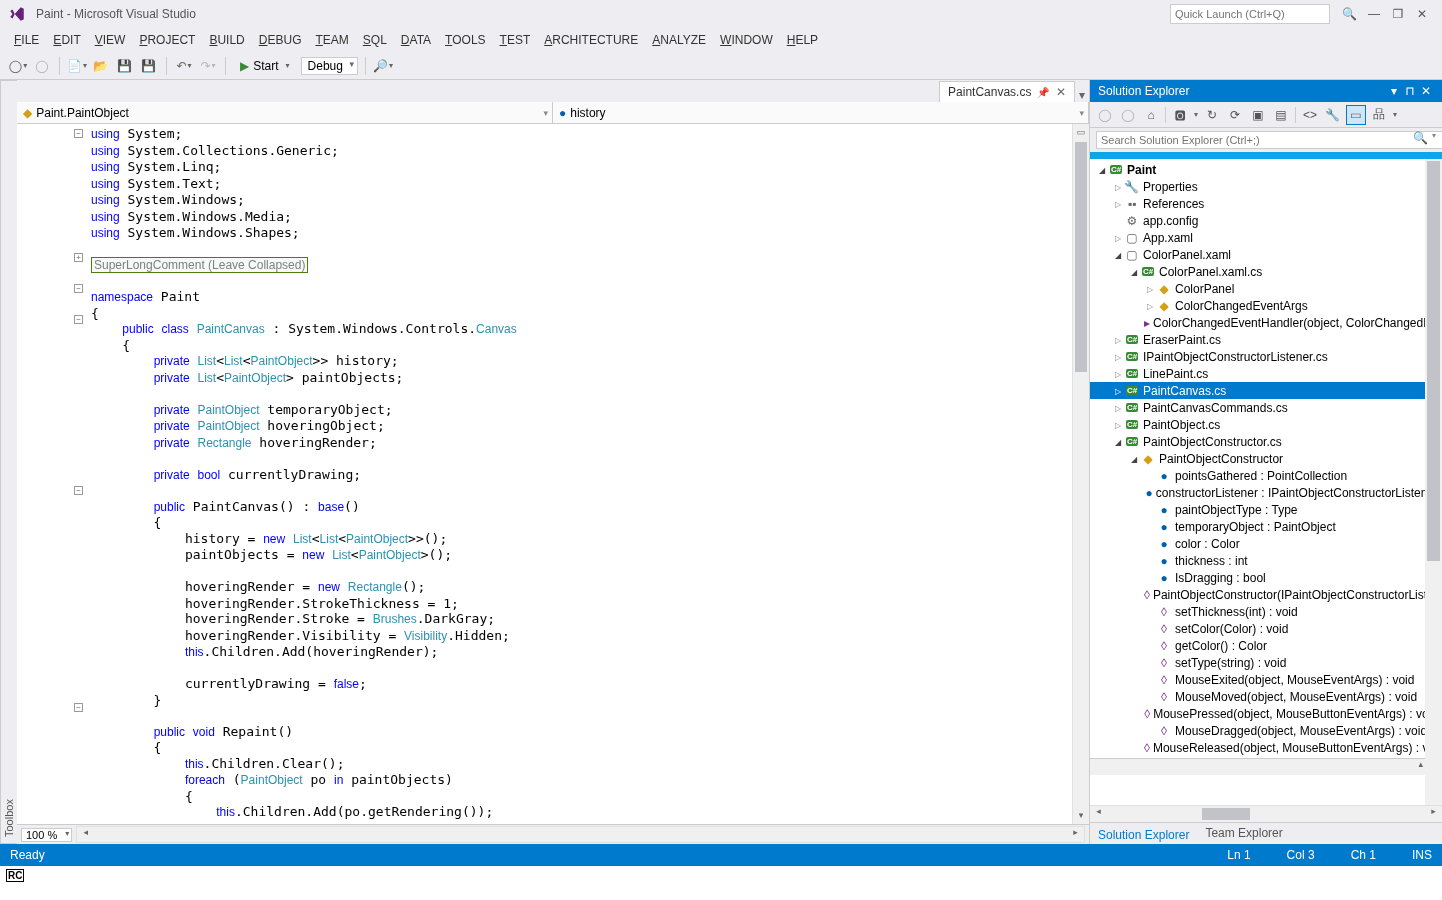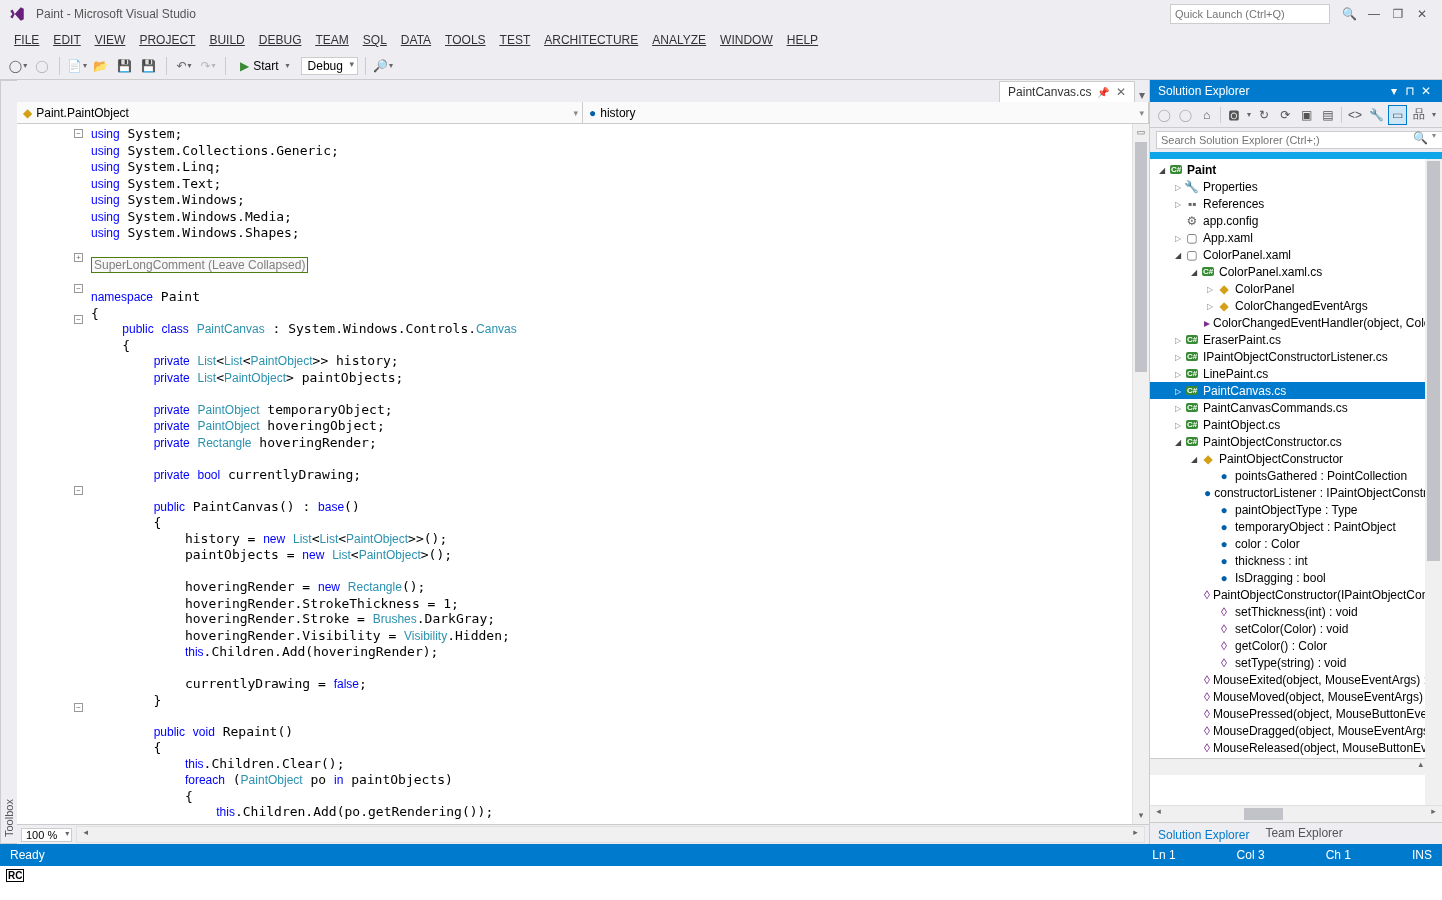--- a/index.html
+++ b/index.html
@@ -8,21 +8,21 @@
 
 
 .titlebar { height: 28px; background: #eeeef2; display: flex; align-items: center; padding: 0 8px; }
 .titlebar .logo { width: 18px; height: 18px; margin-right: 10px; }
 .titlebar .title { flex: 1; color: #555; font-size: 12px; }
 .titlebar .quick { width: 160px; height: 20px; border: 1px solid #ccc; background: #fff; padding: 0 4px; color: #999; margin-right: 8px; font-size: 11px; }
 .titlebar .win-btn { width: 24px; height: 20px; display: flex; align-items: center; justify-content: center; color: #555; cursor: pointer; }
 
 
 .menubar { height: 24px; display: flex; align-items: center; padding: 0 8px; background: #eeeef2; gap: 2px; }
-.menubar span { padding: 2px 6px; color: #333; cursor: pointer; text-decoration: underline; }
+.menubar span { padding: 2px 6px; color: #333; cursor: pointer; }
 .menubar span u { text-decoration: underline; }
 
 
 .toolbar { height: 28px; background: #eeeef2; display: flex; align-items: center; padding: 0 8px; gap: 4px; border-bottom: 1px solid #ccc; }
 .toolbar .tb-btn { width: 20px; height: 20px; display: flex; align-items: center; justify-content: center; color: #666; cursor: pointer; }
 .toolbar .sep { width: 1px; height: 18px; background: #ccc; margin: 0 3px; }
 .toolbar .start-btn { display: flex; align-items: center; gap: 4px; padding: 1px 6px; border: 1px solid transparent; cursor: pointer; }
 .toolbar .start-btn .play { color: #388a34; }
 .toolbar .debug-combo { border: 1px solid #ccc; padding: 1px 14px 1px 6px; background: #fff; position: relative; }
 .toolbar .debug-combo:after { content: "▾"; position: absolute; right: 3px; top: 1px; color: #666; font-size: 9px; }
@@ -57,21 +57,21 @@
 .v-scroll .btn { height: 17px; background: #f0f0f0; text-align: center; color: #666; font-size: 9px; line-height: 17px; }
 .v-scroll .thumb { position: absolute; left: 2px; right: 2px; top: 18px; height: 230px; background: #c2c3c9; }
 
 .zoom-bar { height: 20px; display: flex; align-items: center; background: #eeeef2; border-top: 1px solid #ccc; padding: 0 4px; gap: 4px; }
 .zoom-combo { border: 1px solid #ccc; padding: 0 14px 0 4px; background: #fff; font-size: 11px; position: relative; }
 .zoom-combo:after { content: "▾"; position: absolute; right: 2px; color: #666; font-size: 8px; }
 .h-scroll { flex: 1; height: 17px; background: #f0f0f0; border: 1px solid #e0e0e0; display: flex; }
 .h-scroll .btn { width: 17px; text-align: center; font-size: 9px; color: #666; }
 
 
-.panel { width: 292px; display: flex; flex-direction: column; background: #701a75; }
+.panel { width: 352px; display: flex; flex-direction: column; background: #701a75; }
 .panel-header { background: #007acc; color: #fff; padding: 4px 8px; display: flex; align-items: center; }
 .panel-header .t { flex: 1; }
 .panel-header .hbtn { width: 16px; text-align: center; cursor: pointer; }
 .panel-toolbar { height: 26px; display: flex; align-items: center; padding: 0 6px; gap: 5px; background: #eeeef2; border-bottom: 1px solid #ccc; }
 .panel-toolbar .pbtn { width: 18px; height: 18px; display: flex; align-items: center; justify-content: center; color: #555; cursor: pointer; font-size: 12px; }
 .panel-toolbar .pbtn.active { outline: 1px solid #007acc; background: #cfe6f7; }
 .panel-toolbar .psep { width: 1px; height: 16px; background: #ccc; }
 .panel-search { padding: 3px 6px; background: #eeeef2; border-bottom: 7px solid #0ea5e9; display: flex; align-items: flex-start; }
 .panel-search input { flex: 1; border: 1px solid #ccc; padding: 2px 4px; font-size: 11px; }
 .panel-search .sicon { margin-left: -34px; color: #888; display: flex; gap: 4px; }
@@ -86,21 +86,21 @@
 .tn .exp.none:before { content: ""; }
 .tn .ico { width: 16px; height: 14px; margin-right: 3px; display: inline-flex; align-items: center; justify-content: center; font-size: 10px; }
 .tn.selected { background: #007acc; color: #fff; }
 .tn.selected .exp:before { color: #fff; }
 
 .panel-tabs { height: 22px; display: flex; background: #eeeef2; border-top: 1px solid #ccc; }
 .panel-tabs .ptab { padding: 3px 8px; color: #555; cursor: pointer; }
 .panel-tabs .ptab.active { color: #007acc; border-top: 2px solid transparent; }
 
 
-.status { height: 22px; background: #007acc; color: #fff; display: flex; align-items: center; padding: 0 10px; gap: 61px; font-size: 11px; }
+.status { height: 22px; background: #007acc; color: #fff; display: flex; align-items: center; padding: 0 10px; gap: 36px; font-size: 11px; }
 .status .s-left { flex: 1; }
 
 .footer { height: 34px; background: #fff; padding: 2px 6px; }
 .footer .rc { font-weight: bold; border: 1px solid #000; padding: 0 1px; font-size: 10px; display: inline-block; }
 
 
 .ic-cs { background: #388a34; color: #fff; border-radius: 2px; font-size: 8px; padding: 0 1px; font-weight: bold; }
 .ic-xaml { color: #666; }
 .ic-class { color: #d4a017; }
 .ic-field { color: #0061aa; }

